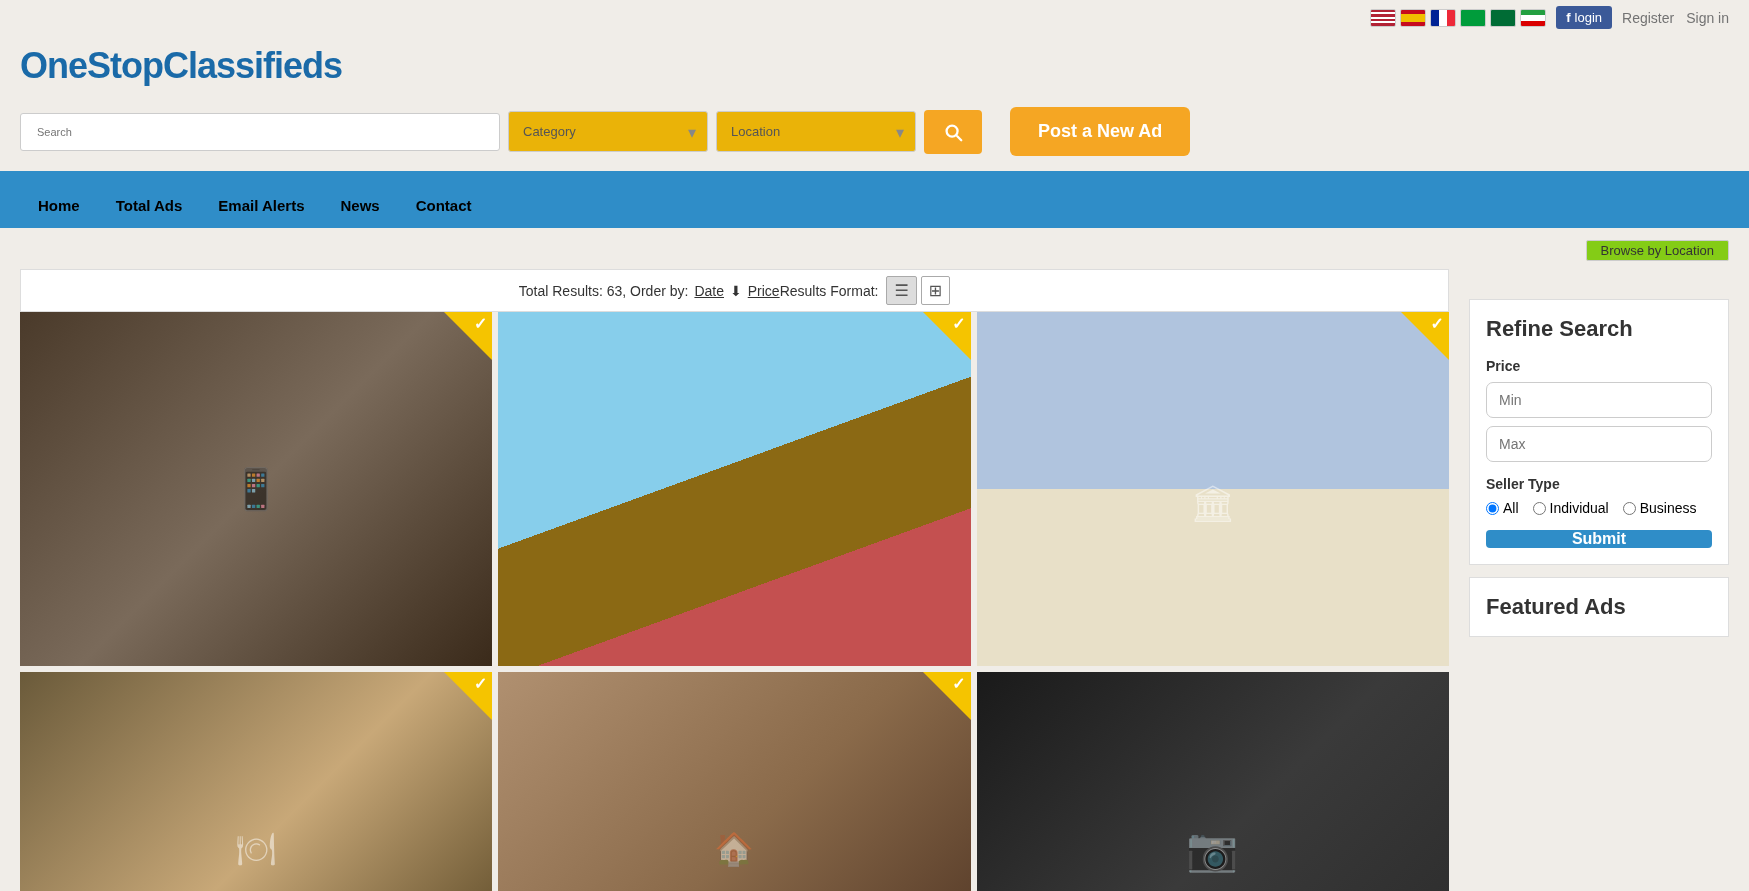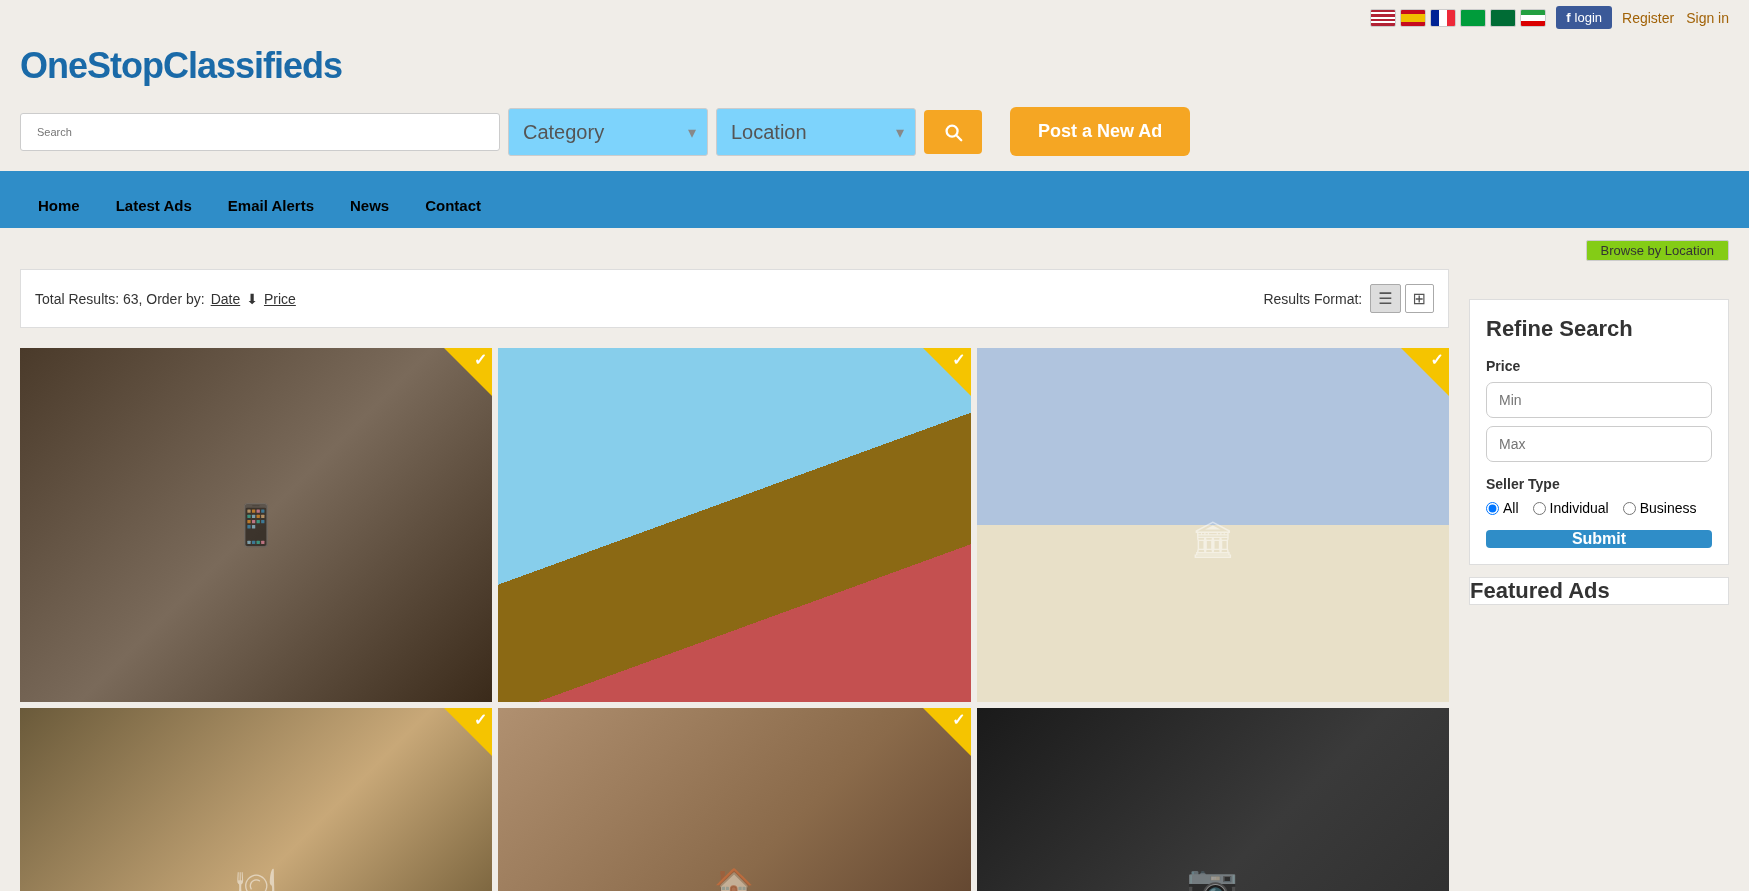--- a/index.html
+++ b/index.html
@@ -22,21 +22,21 @@
     .flag-br { background: #009c3b; position: relative; overflow: hidden; }
     .flag-sa { background: #006c35; }
     .flag-ir { background: linear-gradient(180deg, #239f40 0%, #239f40 33%, #fff 33%, #fff 66%, #da0000 66%, #da0000 100%); }
     .fb-login {
       display: flex; align-items: center; gap: 4px;
       background: #3b5998; color: #fff; border: none;
       padding: 4px 10px; border-radius: 3px; cursor: pointer; font-size: 13px;
     }
     .fb-icon { color: #fff; font-weight: bold; }
     .top-links { display: flex; gap: 12px; }
-    .top-links a { color: #a16207; text-decoration: none; font-size: 14px; }
+    .top-links a { color: #737373; text-decoration: none; font-size: 14px; }
 
     
     .header {
       background: #f0ede8;
       padding: 10px 20px 10px 20px;
       display: flex;
       align-items: center;
       justify-content: space-between;
     }
     .logo {
@@ -67,25 +67,25 @@
       color: #999;
       outline: none;
     }
     .dropdown-wrap {
       position: relative;
       min-width: 200px;
     }
     .dropdown-wrap select {
       width: 100%;
       padding: 12px 36px 12px 14px;
-      font-size: 20px;
+      font-size: 13px;
       border: 1px solid #ccc;
       border-radius: 3px;
       appearance: none;
-      background: #7dd3fc;
+      background: #eab308;
       cursor: pointer;
       color: #555;
       outline: none;
     }
     .dropdown-arrow {
       position: absolute;
       right: 12px;
       top: 50%;
       transform: translateY(-50%);
       pointer-events: none;
@@ -158,27 +158,27 @@
     }
 
     
     .results-area {
       flex: 1;
       min-width: 0;
     }
     .results-header {
       background: #fff;
       border: 1px solid #ddd;
-      padding: 14px 14px;
-      display: flex;
-      justify-content: space-between;
+      padding: 6px 14px;
+      display: flex;
+      justify-content: center;
       align-items: center;
       font-size: 14px;
       color: #333;
-      margin-bottom: 20px;
+      margin-bottom: 0;
     }
     .results-header .order-links { display: flex; gap: 6px; align-items: center; }
     .results-header a { color: #333; text-decoration: underline; font-size: 14px; }
     .format-btns { display: flex; gap: 4px; align-items: center; }
     .format-btn {
       border: 1px solid #aaa;
       background: #fff;
       padding: 4px 7px;
       cursor: pointer;
       border-radius: 2px;
@@ -278,21 +278,21 @@
       border: none;
       border-radius: 4px;
       width: 100%;
       font-size: 16px;
       font-weight: bold;
       cursor: pointer;
     }
     .featured-ads-box {
       background: #fff;
       border: 1px solid #ddd;
-      padding: 0;
+      padding: 16px;
     }
     .featured-ads-box h2 {
       font-size: 22px;
       color: #333;
       font-weight: bold;
     }
 
     
     .item-thumb {
       width: 100%;
@@ -349,21 +349,21 @@
   <button class="search-btn">
     <svg viewBox="0 0 24 24">
       <path d="M21 21l-4.35-4.35M17 11A6 6 0 1 1 5 11a6 6 0 0 1 12 0z" stroke="#fff" stroke-width="2.5" fill="none" stroke-linecap="round"></path>
     </svg>
   </button>
   <button class="post-ad-btn">Post a New Ad</button>
 </div>
 
 <nav class="nav-bar">
   <a href="#">Home</a>
-  <a href="#">Latest Ads</a>
+  <a href="#">Total Ads</a>
   <a href="#">Email Alerts</a>
   <a href="#">News</a>
   <a href="#">Contact</a>
 </nav>
 
 <div class="browse-location-bar">
   <button class="browse-location-btn">Browse by Location</button>
 </div>
 
 <div class="main-content">

